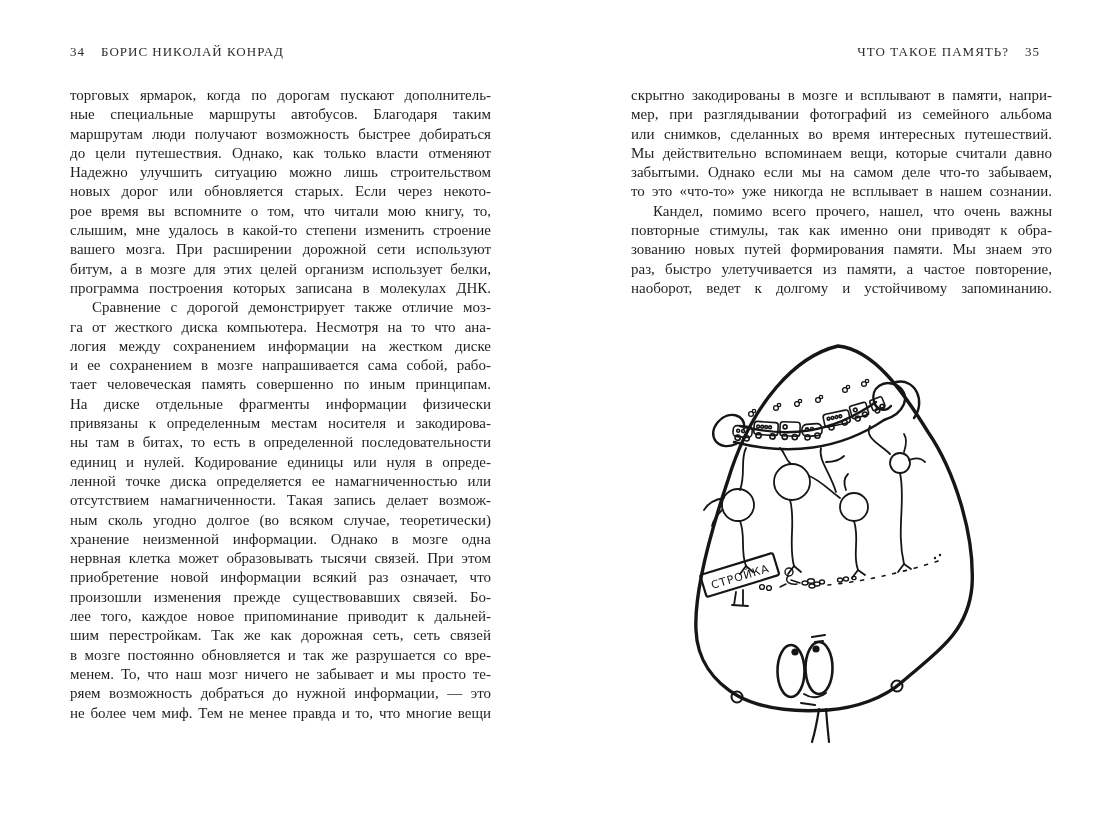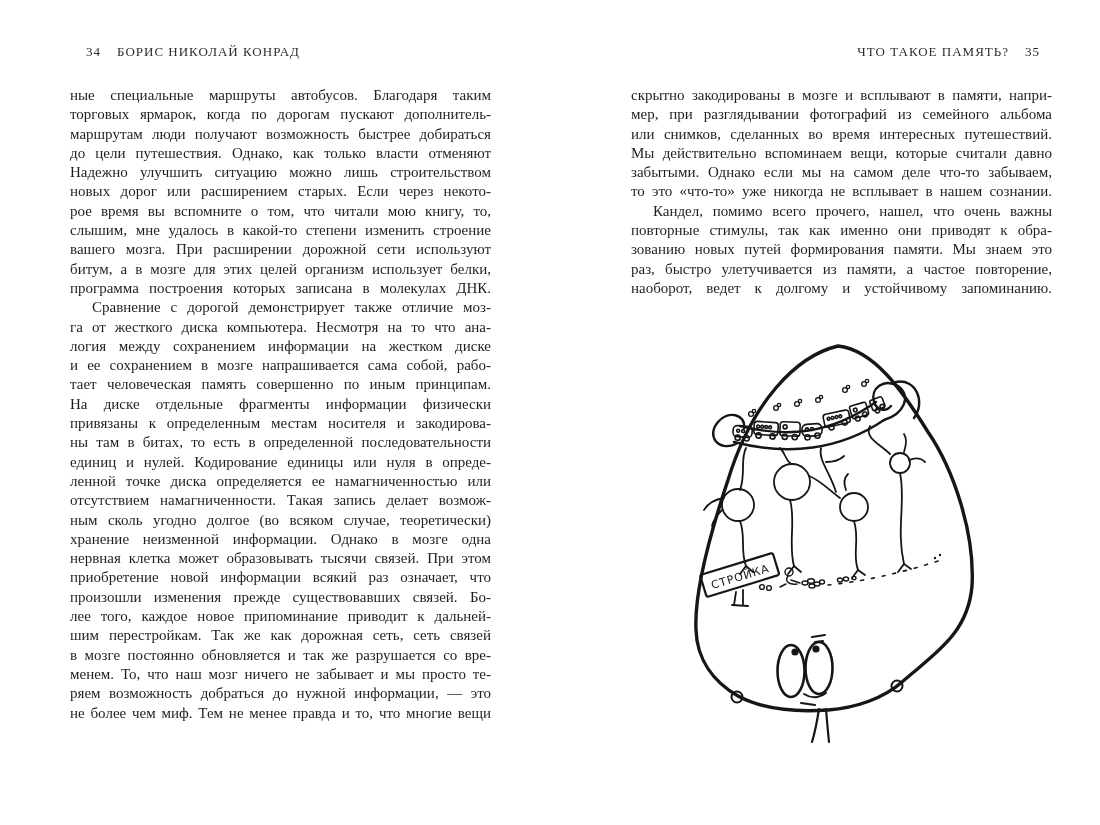--- a/index.html
+++ b/index.html
@@ -4,21 +4,21 @@
 <style>
   html,body{margin:0;padding:0;}
   body{
     width:1100px;height:825px;position:relative;background:#ffffff;overflow:hidden;
     font-family:"Liberation Serif","DejaVu Serif",serif;color:#1f1f1f;
   }
   .running-head{
     position:absolute;top:44px;font-size:13px;letter-spacing:1px;color:#2c2c2c;
     white-space:nowrap;
   }
-  #head-left{left:86px;width:421px;text-align:left;}
+  #head-left{left:70px;width:421px;text-align:left;}
   #head-right{left:619px;width:421px;text-align:right;}
   .folio{display:inline-block;}
   #head-left .rh-title{margin-left:16px;}
   #head-right .folio{margin-left:16px;}
   .text-col{
     position:absolute;top:86px;width:421px;font-size:15px;line-height:19.3px;
   }
   #col-left{left:70px;}
   #col-right{left:621px;margin-left:10px;}
   .line{
@@ -37,26 +37,26 @@
 <body>
 
 <div class="running-head" id="head-left">
   <span class="folio">34</span><span class="rh-title">БОРИС НИКОЛАЙ КОНРАД</span>
 </div>
 <div class="running-head" id="head-right">
   <span class="rh-title">ЧТО ТАКОЕ ПАМЯТЬ?</span><span class="folio">35</span>
 </div>
 
 <div class="text-col" id="col-left">
+  <span class="line">торговых ярмарок, когда по дорогам пускают дополнитель-</span>
   <span class="line">ные специальные маршруты автобусов. Благодаря таким</span>
-  <span class="line">торговых ярмарок, когда по дорогам пускают дополнитель-</span>
   <span class="line">маршрутам люди получают возможность быстрее добираться</span>
   <span class="line">до цели путешествия. Однако, как только власти отменяют</span>
   <span class="line">Надежно улучшить ситуацию можно лишь строительством</span>
-  <span class="line">новых дорог или расширением старых. Если через некото-</span>
+  <span class="line">новых дорог или обновляется старых. Если через некото-</span>
   <span class="line">рое время вы вспомните о том, что читали мою книгу, то,</span>
   <span class="line">слышим, мне удалось в какой-то степени изменить строение</span>
   <span class="line">вашего мозга. При расширении дорожной сети используют</span>
   <span class="line">битум, а в мозге для этих целей организм использует белки,</span>
   <span class="line">программа построения которых записана в молекулах ДНК.</span>
   <span class="line indent">Сравнение с дорогой демонстрирует также отличие моз-</span>
   <span class="line">га от жесткого диска компьютера. Несмотря на то что ана-</span>
   <span class="line">логия между сохранением информации на жестком диске</span>
   <span class="line">и ее сохранением в мозге напрашивается сама собой, рабо-</span>
   <span class="line">тает человеческая память совершенно по иным принципам.</span>

